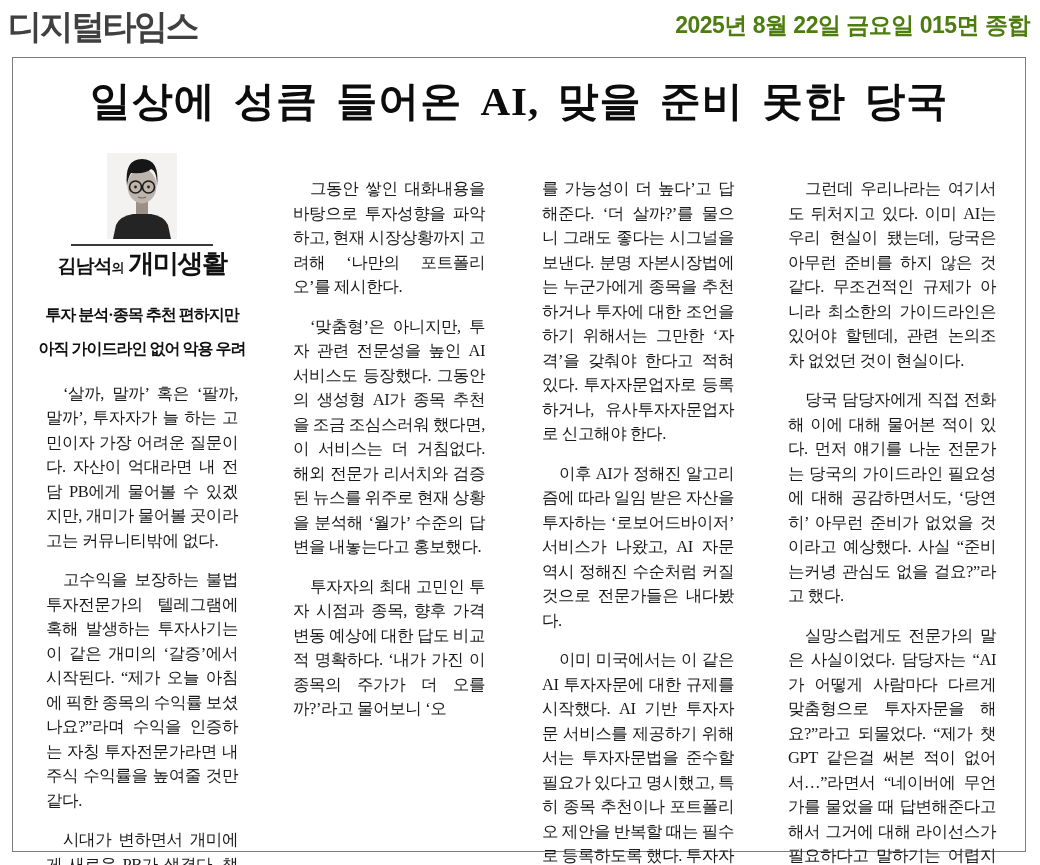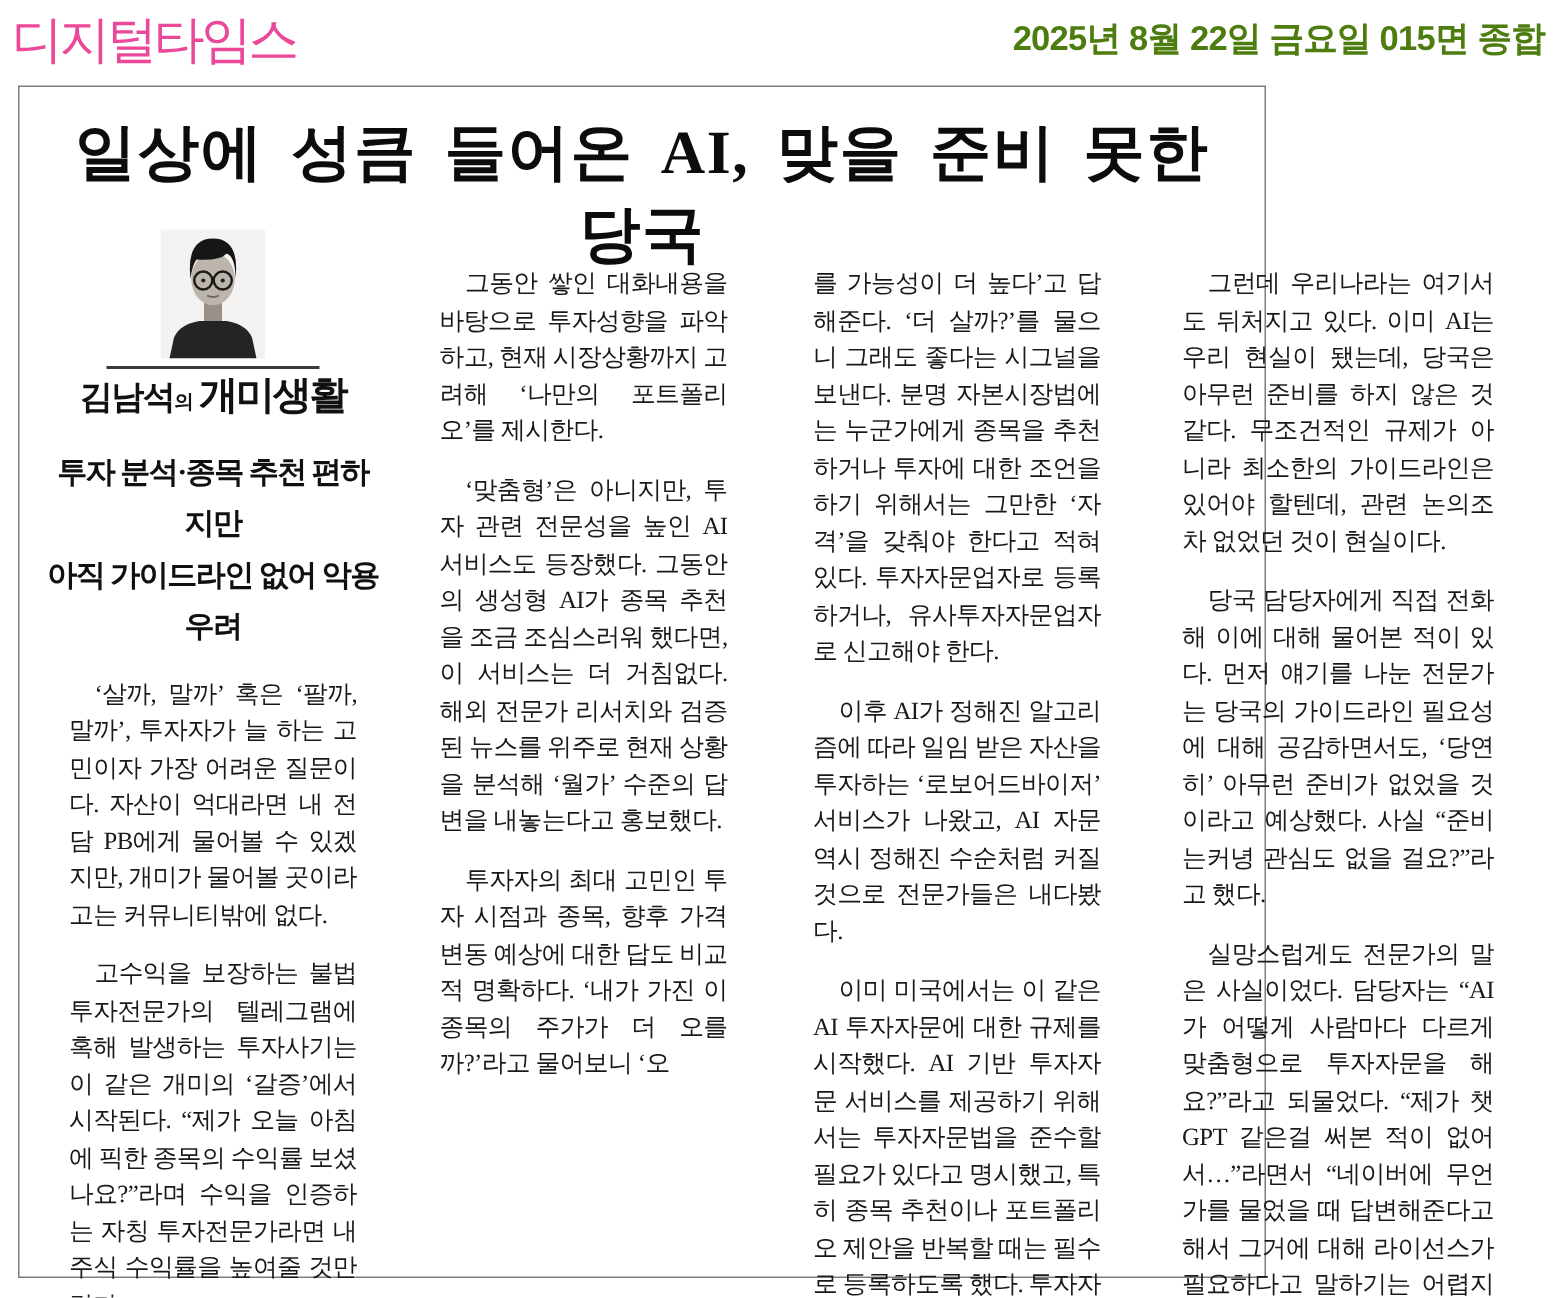--- a/index.html
+++ b/index.html
@@ -5,30 +5,30 @@
   html,body{margin:0;padding:0;}
   body{
     width:1040px;height:865px;position:relative;overflow:hidden;
     background:#ffffff;color:#141414;
     font-family:"Liberation Serif","DejaVu Serif",serif;
   }
   
   .masthead-logo{
     position:absolute;left:8px;top:4px;
     font-family:"Liberation Sans","DejaVu Sans",sans-serif;
-    font-weight:400;font-size:34px;letter-spacing:-2.5px;color:#ec4899;
+    font-weight:700;font-size:34px;letter-spacing:-2.5px;color:#404040;
   }
   .masthead-date{
     position:absolute;right:10px;top:10px;
     font-family:"Liberation Sans","DejaVu Sans",sans-serif;
     font-weight:700;font-size:23px;letter-spacing:-0.5px;color:#4d7c0f;
   }
   
   .frame{
-    position:absolute;left:12px;top:57px;width:832px;height:795px;
+    position:absolute;left:12px;top:57px;width:1014px;height:795px;
     border:1.5px solid #7d7d7d;background:#fff;box-sizing:border-box;
   }
   .headline{
     margin:16px 10px 0 10px;text-align:center;
     font-weight:700;font-size:41px;letter-spacing:1px;word-spacing:7px;
     color:#0c0c0c;
   }
   
   .col{
     position:absolute;top:104px;width:222px;
@@ -41,25 +41,25 @@
   .col2{left:265px;}
   .col3{left:514px;}
   .col4{left:760px;width:238px;}
   
   .portrait{display:block;width:70px;height:86px;margin:2px auto 0 auto;}
   .byline-rule{width:142px;height:2px;background:#3a3a3a;margin:5px auto 5px auto;}
   .byline{
     text-align:center;white-space:nowrap;
     font-family:"Liberation Sans","DejaVu Sans",sans-serif;color:#111;
   }
-  .byline-name{font-size:22px;font-weight:800;letter-spacing:-1px;}
+  .byline-name{font-size:19px;font-weight:800;letter-spacing:-1px;}
   .byline-suffix{font-size:13px;font-weight:700;}
   .byline-series{font-size:26px;font-weight:800;letter-spacing:-1.5px;}
   .subhead{
-    margin-top:17px;font-weight:700;font-size:20px;line-height:34.5px;
+    margin-top:17px;font-weight:700;font-size:16px;line-height:34.5px;
     letter-spacing:-1px;text-align:center;text-indent:0;color:#101010;
   }
   .body-start{margin-top:29px;}
 </style>
 </head>
 <body>
 
 <div class="masthead-logo">디지털타임스</div>
 <div class="masthead-date">2025년 8월 22일 금요일 015면 종합</div>
 

